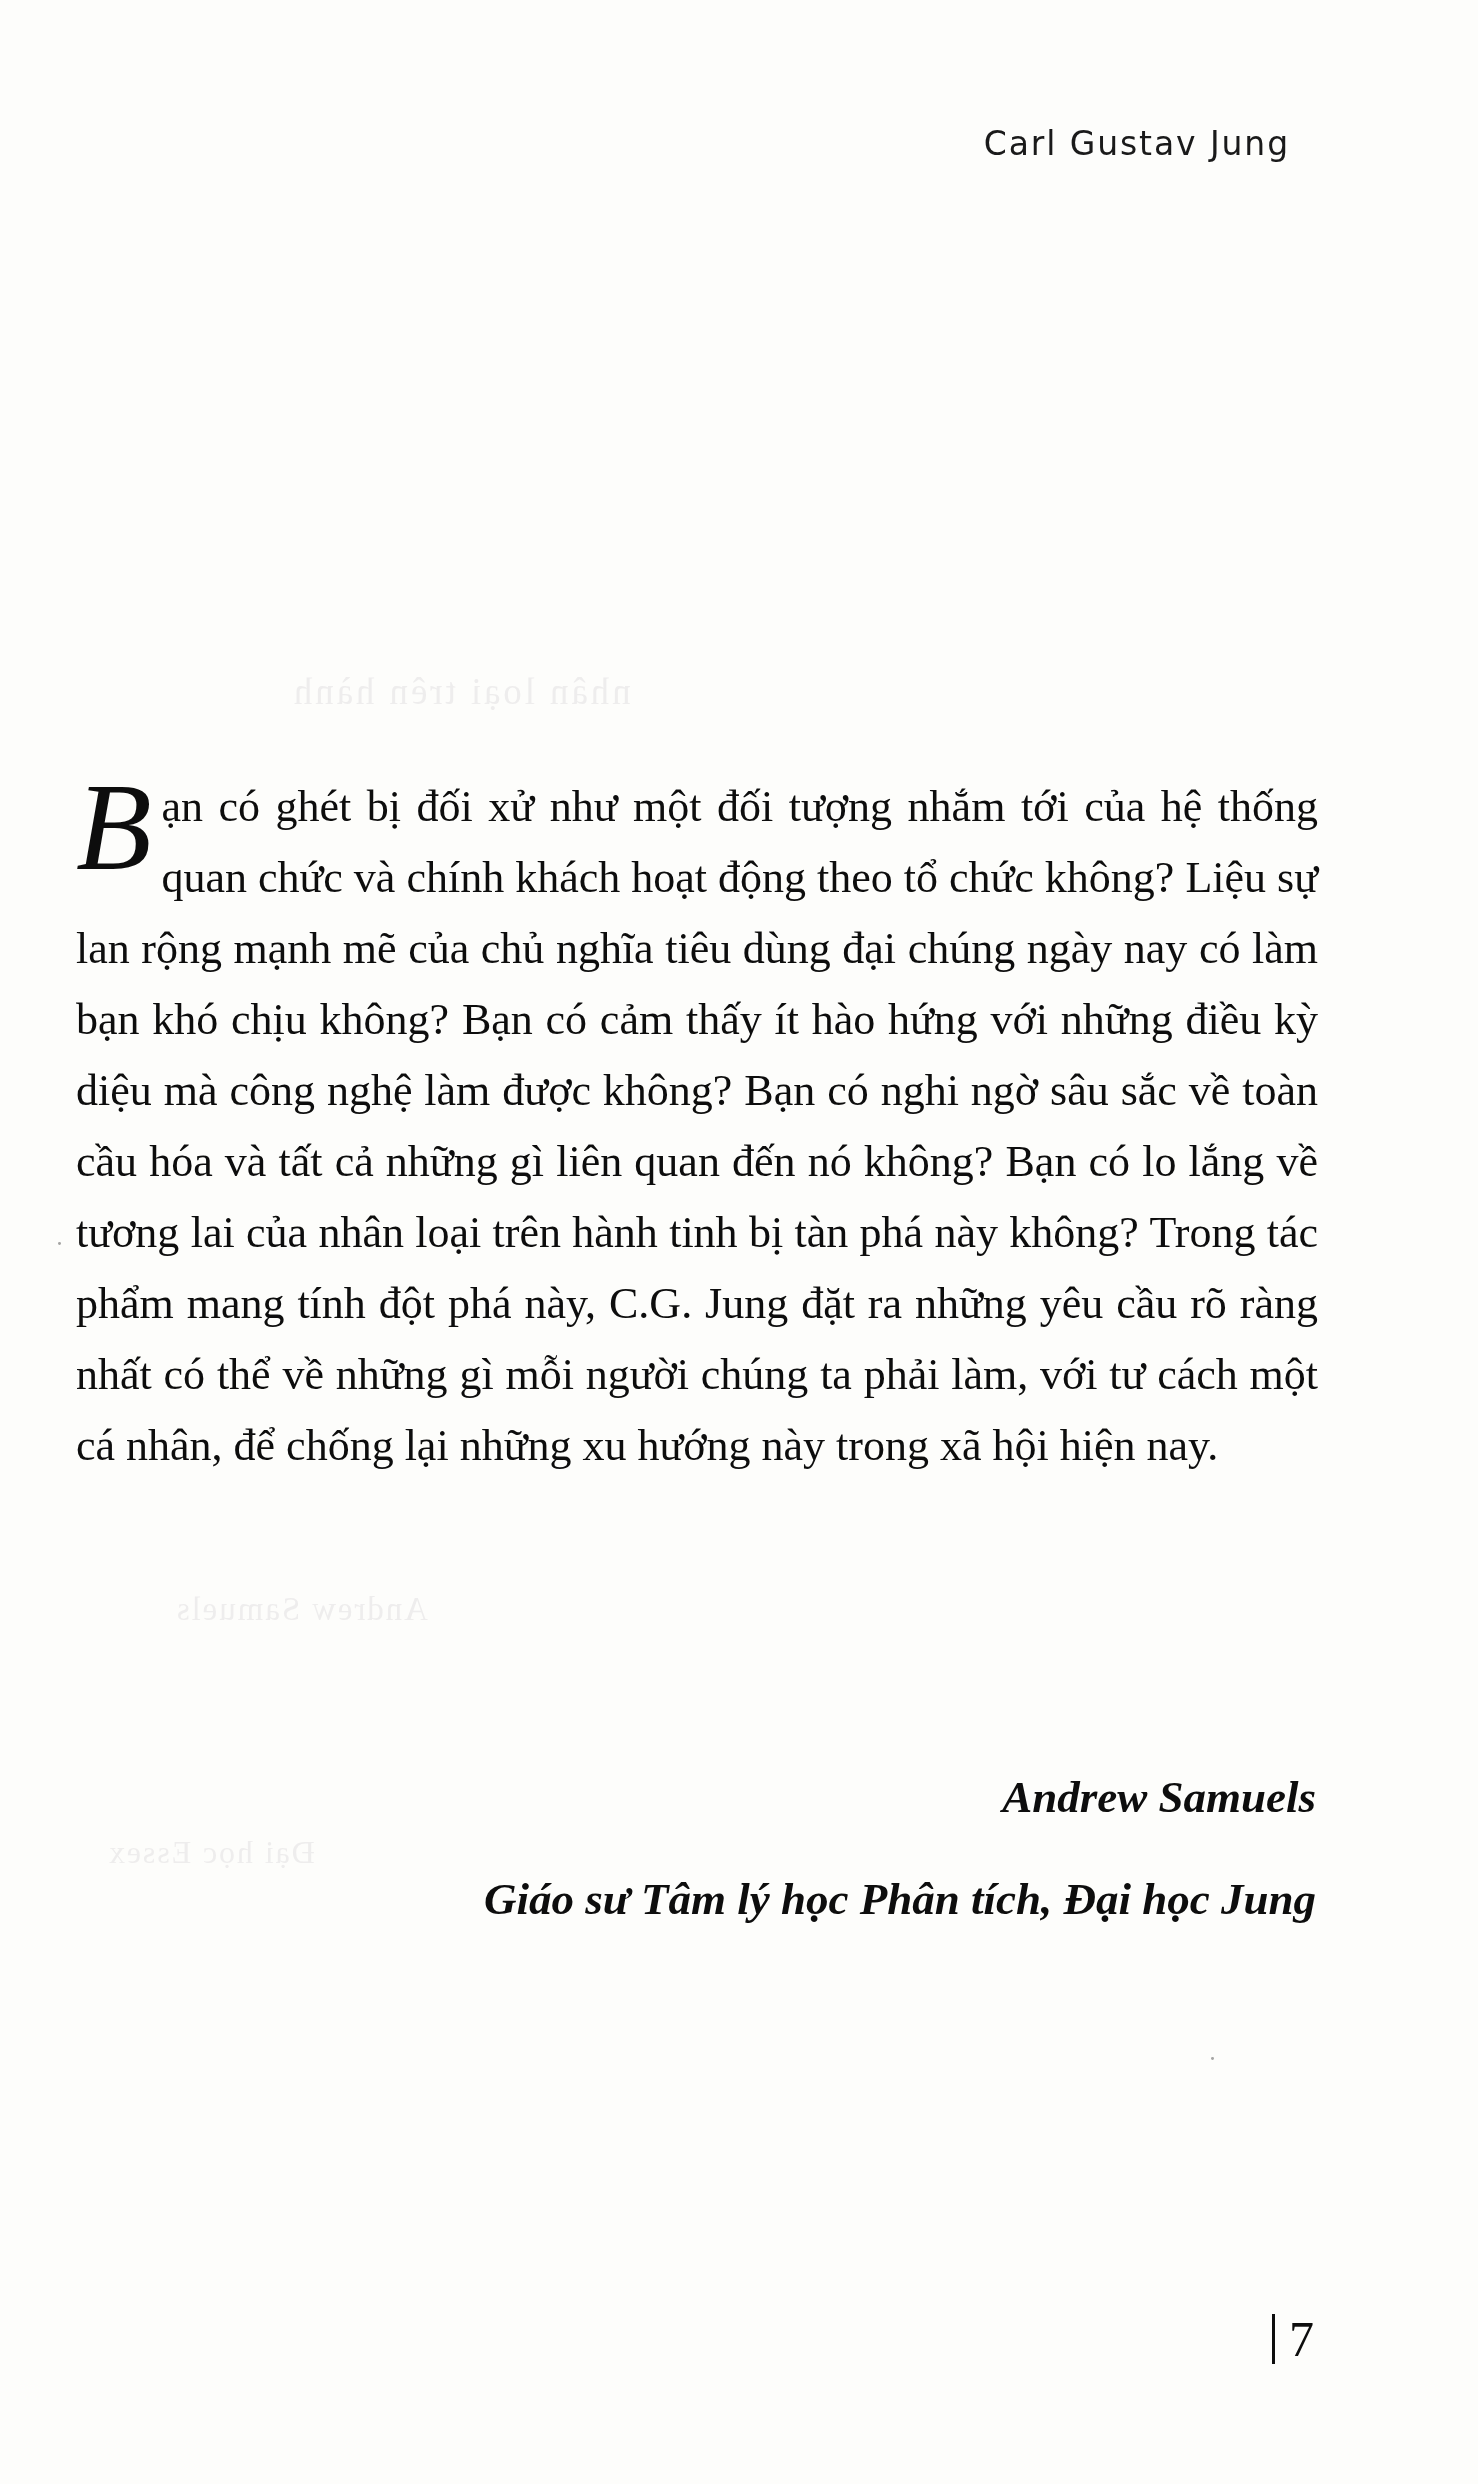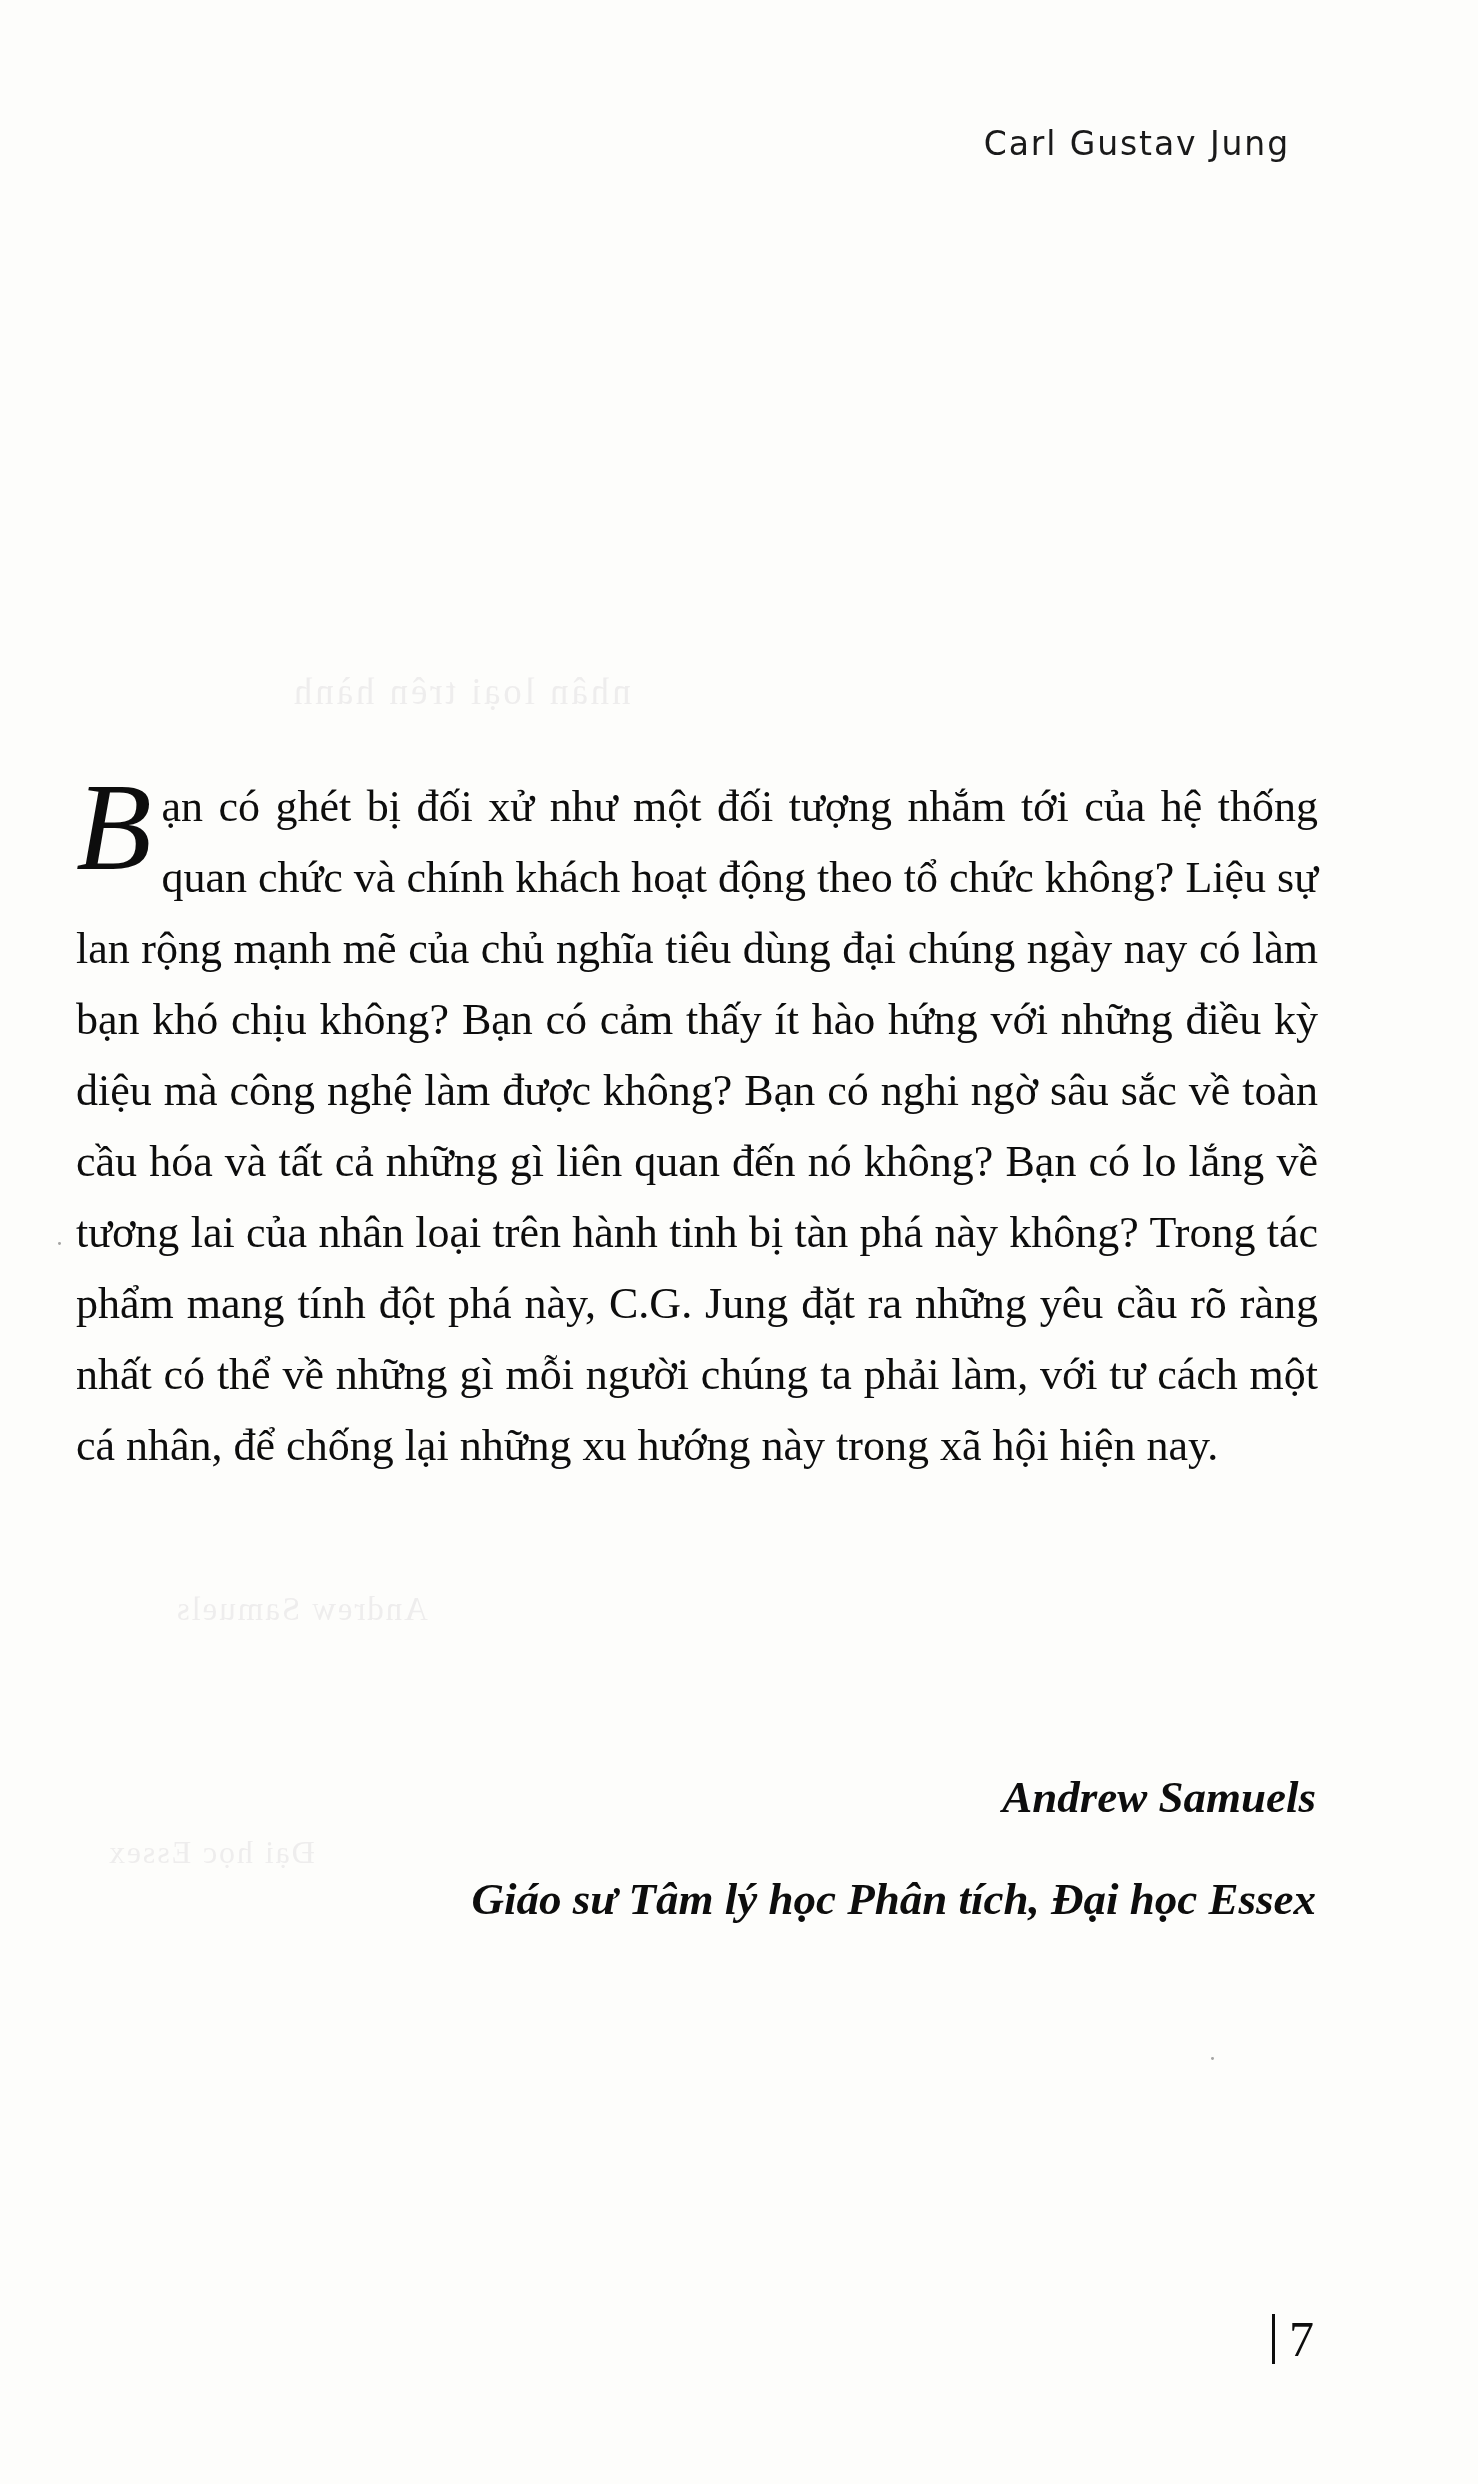--- a/index.html
+++ b/index.html
@@ -136,21 +136,21 @@
   <div class="speck" style="top:1242px; left:58px;"></div>
   <div class="speck" style="top:2057px; left:1211px;"></div>
 
   <div class="running-head">Carl Gustav Jung</div>
 
   <div class="body-block">
     <p class="para"><span class="dropcap">B</span><span>ạn có ghét bị đối xử như một đối tượng nhắm tới của hệ thống quan chức và chính khách</span> <span>hoạt động theo tổ chức không? Liệu sự lan rộng mạnh mẽ của chủ nghĩa tiêu dùng đại chúng ngày nay có làm bạn khó chịu không? Bạn có cảm thấy ít hào hứng với những điều kỳ diệu mà công nghệ làm được không? Bạn có nghi ngờ sâu sắc về toàn cầu hóa và tất cả những gì liên quan đến nó không? Bạn có lo lắng về tương lai của nhân loại trên hành tinh bị tàn phá này không? Trong tác phẩm mang tính đột phá này, C.G. Jung đặt ra những yêu cầu rõ ràng nhất có thể về những gì mỗi người chúng ta phải làm, với tư cách một cá nhân, để chống lại những xu hướng này trong xã hội hiện nay.</span></p>
   </div>
 
   <div class="attrib-name">Andrew Samuels</div>
-  <div class="attrib-title">Giáo sư Tâm lý học Phân tích, Đại học Essex</div>
+  <div class="attrib-title">Giáo sư Tâm lý học Phân tích, Đại học Jung</div>
 
   <div class="folio">
     <span class="rule"></span>
     <span>7</span>
   </div>
 
 </div>
 
 
 </body></html>

